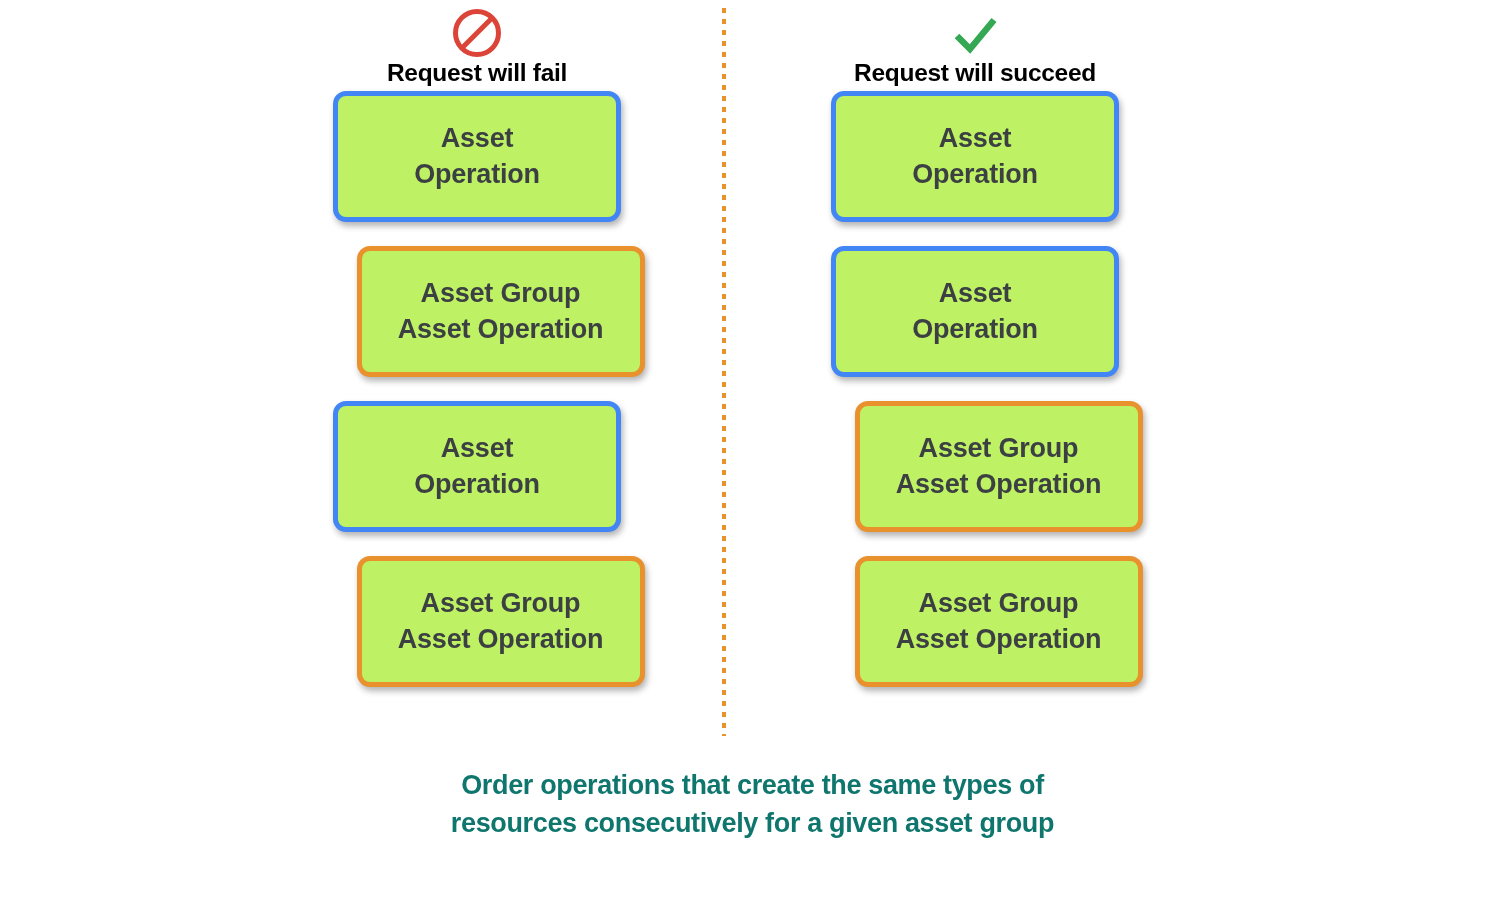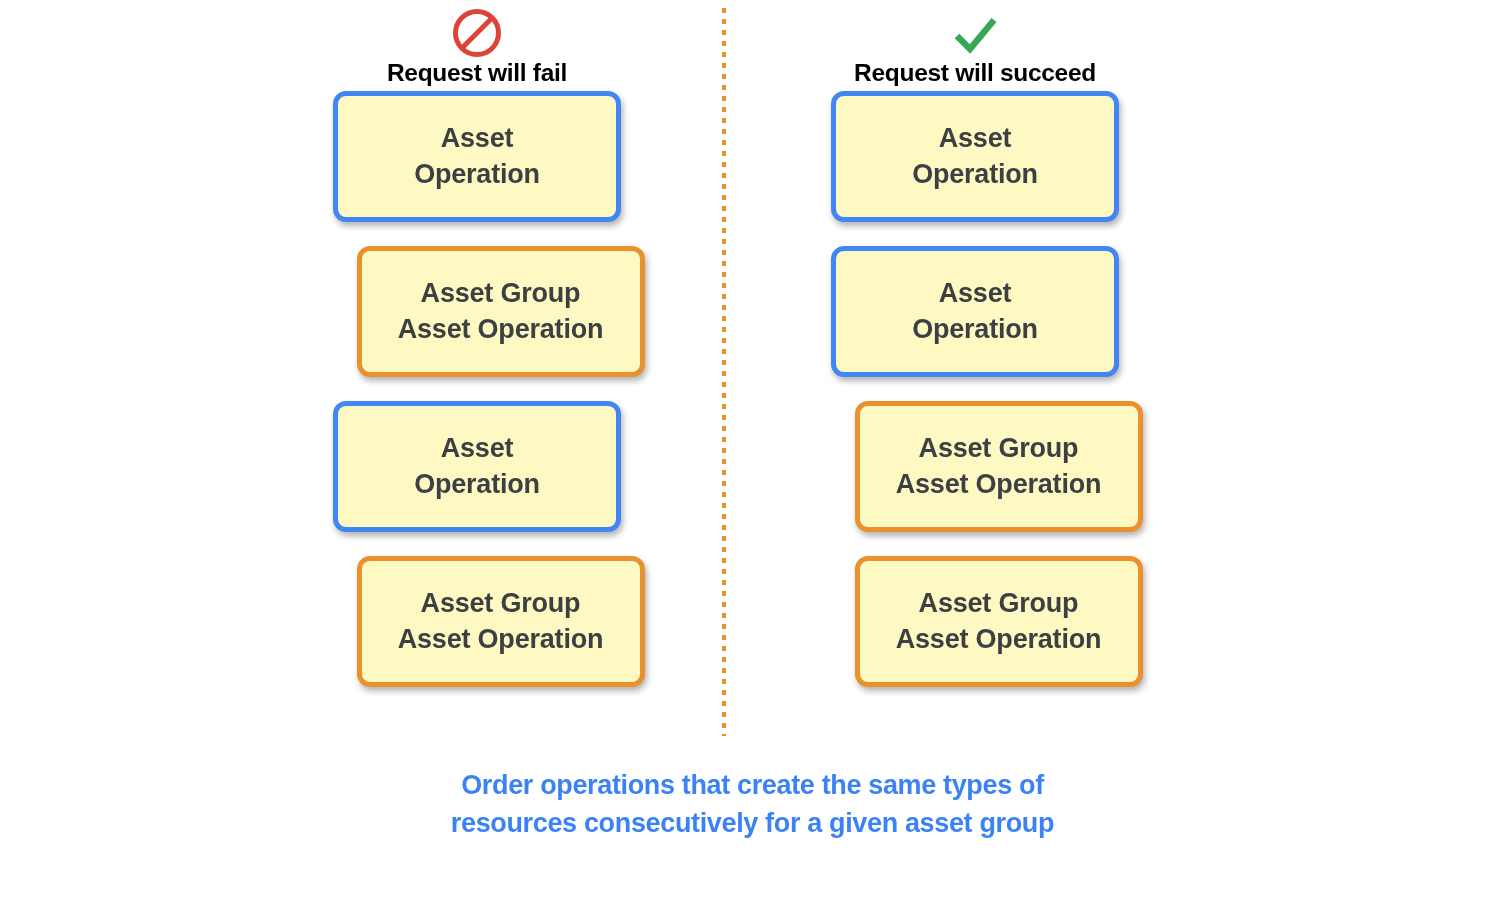--- a/index.html
+++ b/index.html
@@ -76,21 +76,21 @@
     gap: 24px;
     align-items: center;
   }
   .node-box {
     position: relative;
     width: 288px;
     height: 131px;
     box-sizing: border-box;
     border-radius: 13px;
     border: 5px solid #4285F4;
-    background: #fef9c3;
+    background: #bef264;
     display: flex;
     flex-direction: column;
     align-items: center;
     justify-content: center;
     box-shadow: 2px 4px 6px rgba(0,0,0,0.30);
   }
   .node-box.orange { border-color: #E8912D; margin-left: 47px; }
 
   .node-line {
     font-size: 27px;
@@ -104,21 +104,21 @@
 
   
   .caption {
     position: absolute;
     left: 0;
     right: 0;
     top: 766px;
     text-align: center;
     font-size: 27px;
     font-weight: bold;
-    color: #3b82f6;
+    color: #0f766e;
     line-height: 1.42;
     letter-spacing: -0.35px;
   }
   .caption .cap-line { display: block; }
 </style>
 </head>
 <body>
 
 <div id="diagram">
 

